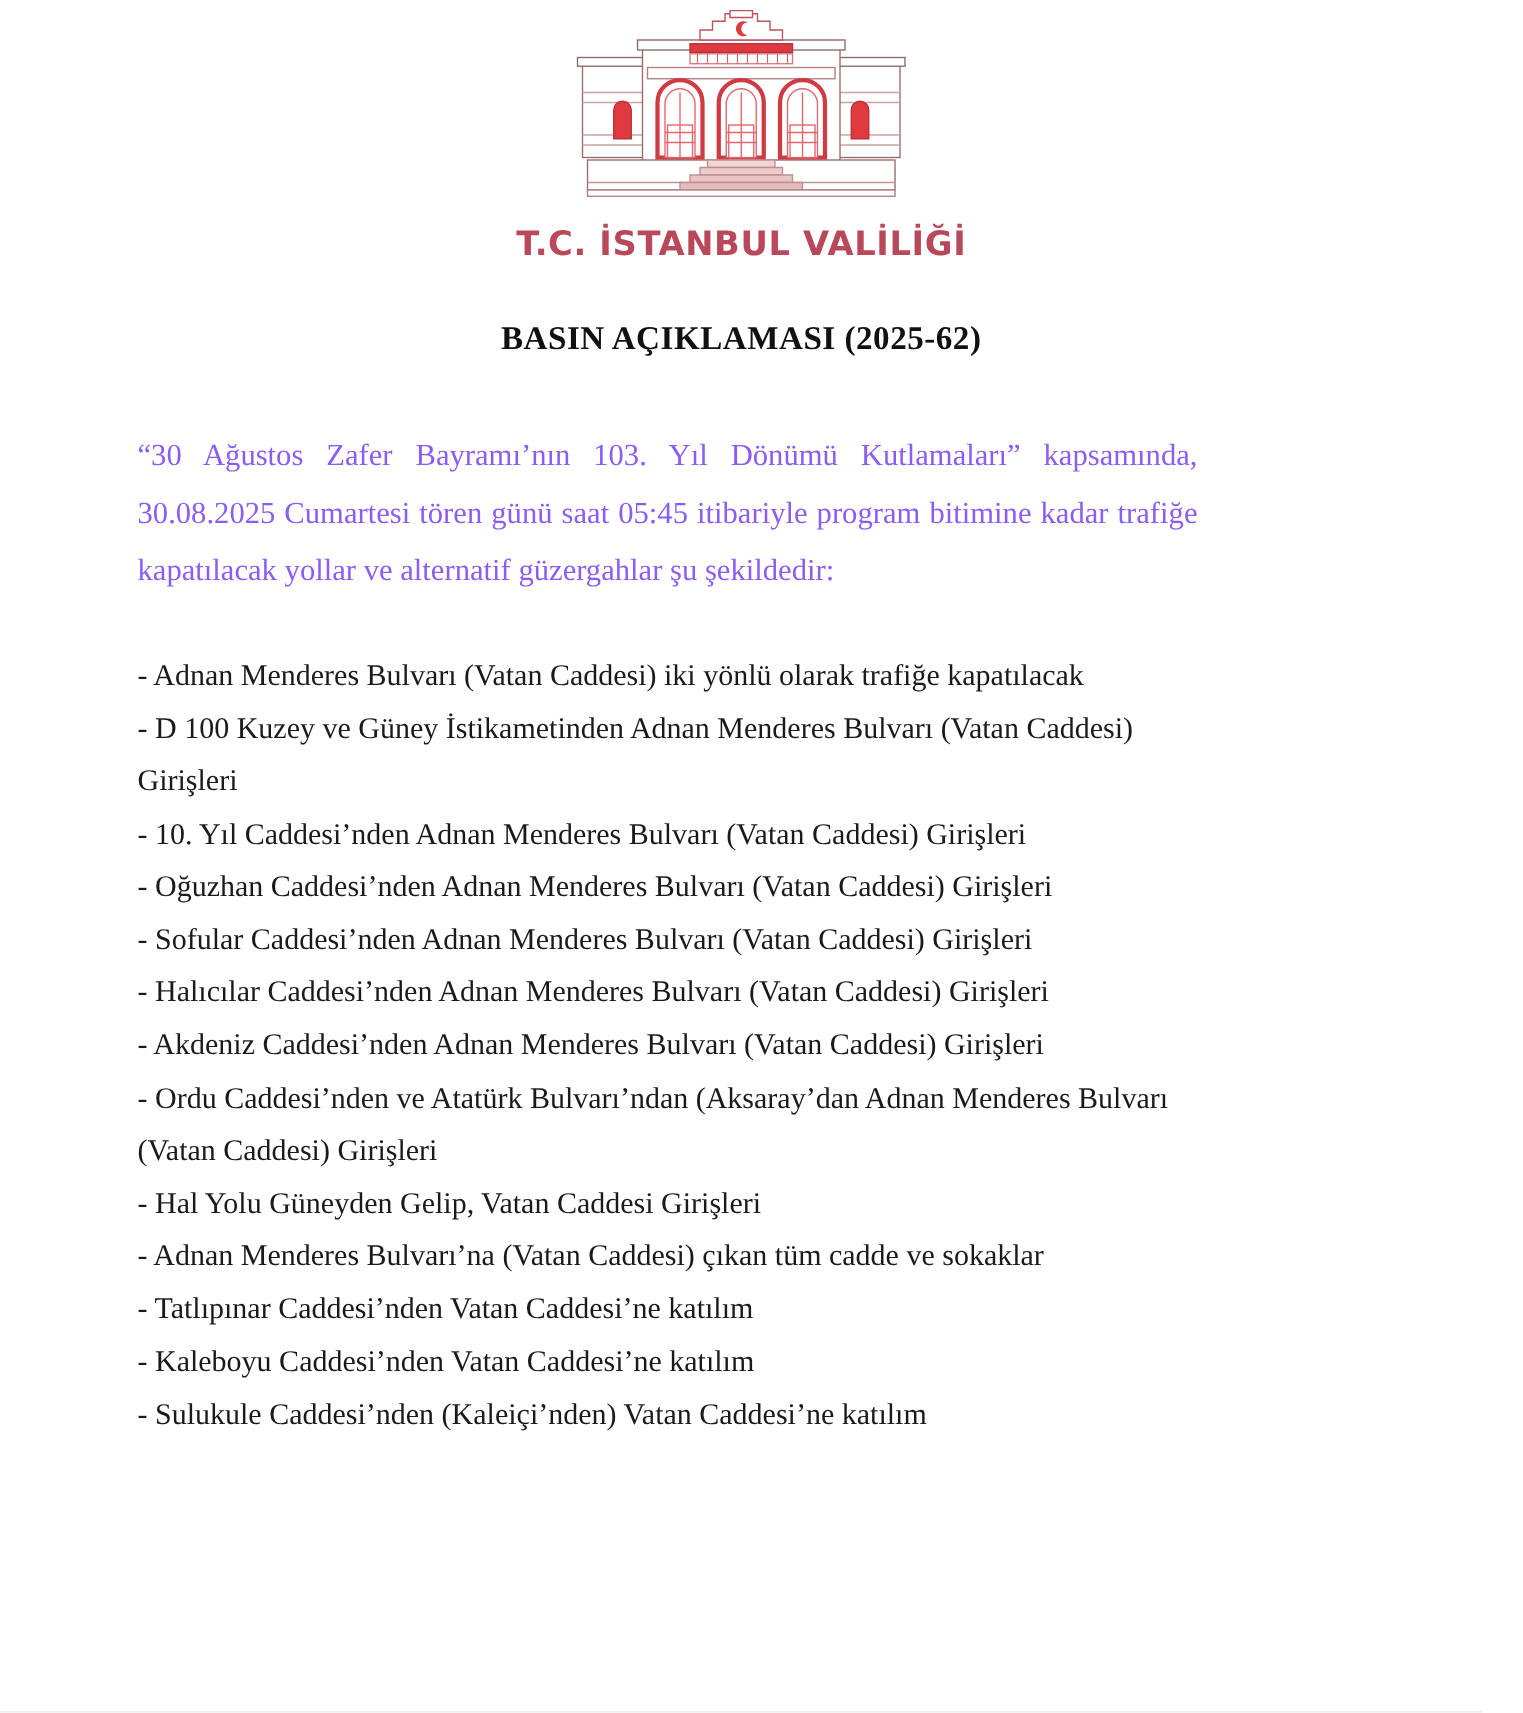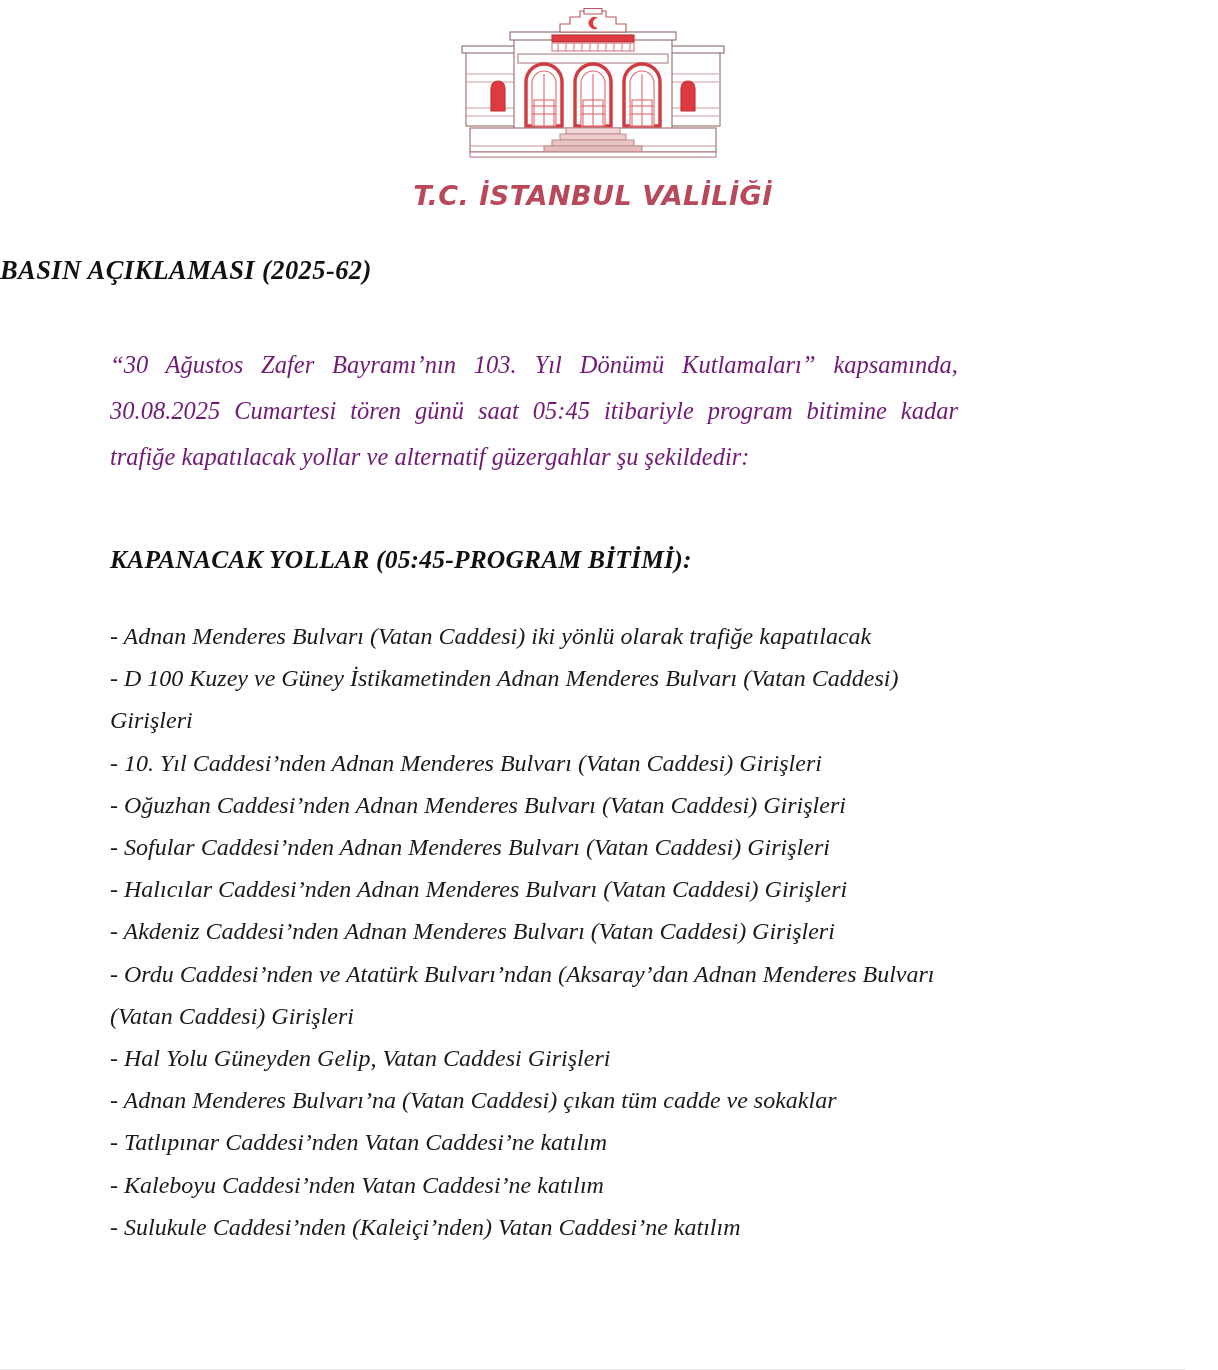--- a/index.html
+++ b/index.html
@@ -15,21 +15,20 @@
     overflow: hidden;
     position: relative;
   }
 
   .page {
     width: 1186px;
     height: 1370px;
     position: relative;
     background: #ffffff;
     box-sizing: border-box;
-    font-style: italic;
   }
 
   
   .logo-block {
     width: 100%;
     padding-top: 8px;
     display: flex;
     flex-direction: column;
     align-items: center;
   }
@@ -45,38 +44,39 @@
     font-size: 27px;
     letter-spacing: 0.5px;
     color: #b9495a;
     text-align: center;
     line-height: 1;
   }
 
   
   .doc-title {
     margin-top: 46px;
+    text-align: center;
     font-weight: 700;
     font-size: 26.5px;
     letter-spacing: 0.4px;
     color: #111111;
   }
 
   
   .content {
     margin-top: 56px;
     padding-left: 110px;
     padding-right: 228px;
   }
 
   .intro {
     text-align: justify;
     font-size: 24.5px;
     line-height: 46px;
-    color: #701a75;
+    color: #8b5cf6;
     margin: 0;
   }
 
   .section-heading {
     margin-top: 65px;
     font-weight: 700;
     font-size: 25.5px;
     letter-spacing: 0.2px;
     color: #111111;
   }
@@ -193,21 +193,20 @@
       </svg>
     </span>
     <div class="logo-text">T.C. İSTANBUL VALİLİĞİ</div>
   </div>
 
   <div class="doc-title">BASIN AÇIKLAMASI (2025-62)</div>
 
   <div class="content">
     <p class="intro">“30 Ağustos Zafer Bayramı’nın 103. Yıl Dönümü Kutlamaları” kapsamında, 30.08.2025 Cumartesi tören günü saat 05:45 itibariyle program bitimine kadar trafiğe kapatılacak yollar ve alternatif güzergahlar şu şekildedir:</p>
 
-    <div class="section-heading">KAPANACAK YOLLAR (05:45-PROGRAM BİTİMİ):</div>
 
     <ul class="road-list">
       <li>- Adnan Menderes Bulvarı (Vatan Caddesi) iki yönlü olarak trafiğe kapatılacak</li>
       <li>- D 100 Kuzey ve Güney İstikametinden Adnan Menderes Bulvarı (Vatan Caddesi) Girişleri</li>
       <li>- 10. Yıl Caddesi’nden Adnan Menderes Bulvarı (Vatan Caddesi) Girişleri</li>
       <li>- Oğuzhan Caddesi’nden Adnan Menderes Bulvarı (Vatan Caddesi) Girişleri</li>
       <li>- Sofular Caddesi’nden Adnan Menderes Bulvarı (Vatan Caddesi) Girişleri</li>
       <li>- Halıcılar Caddesi’nden Adnan Menderes Bulvarı (Vatan Caddesi) Girişleri</li>
       <li>- Akdeniz Caddesi’nden Adnan Menderes Bulvarı (Vatan Caddesi) Girişleri</li>
       <li>- Ordu Caddesi’nden ve Atatürk Bulvarı’ndan (Aksaray’dan Adnan Menderes Bulvarı (Vatan Caddesi) Girişleri</li>

